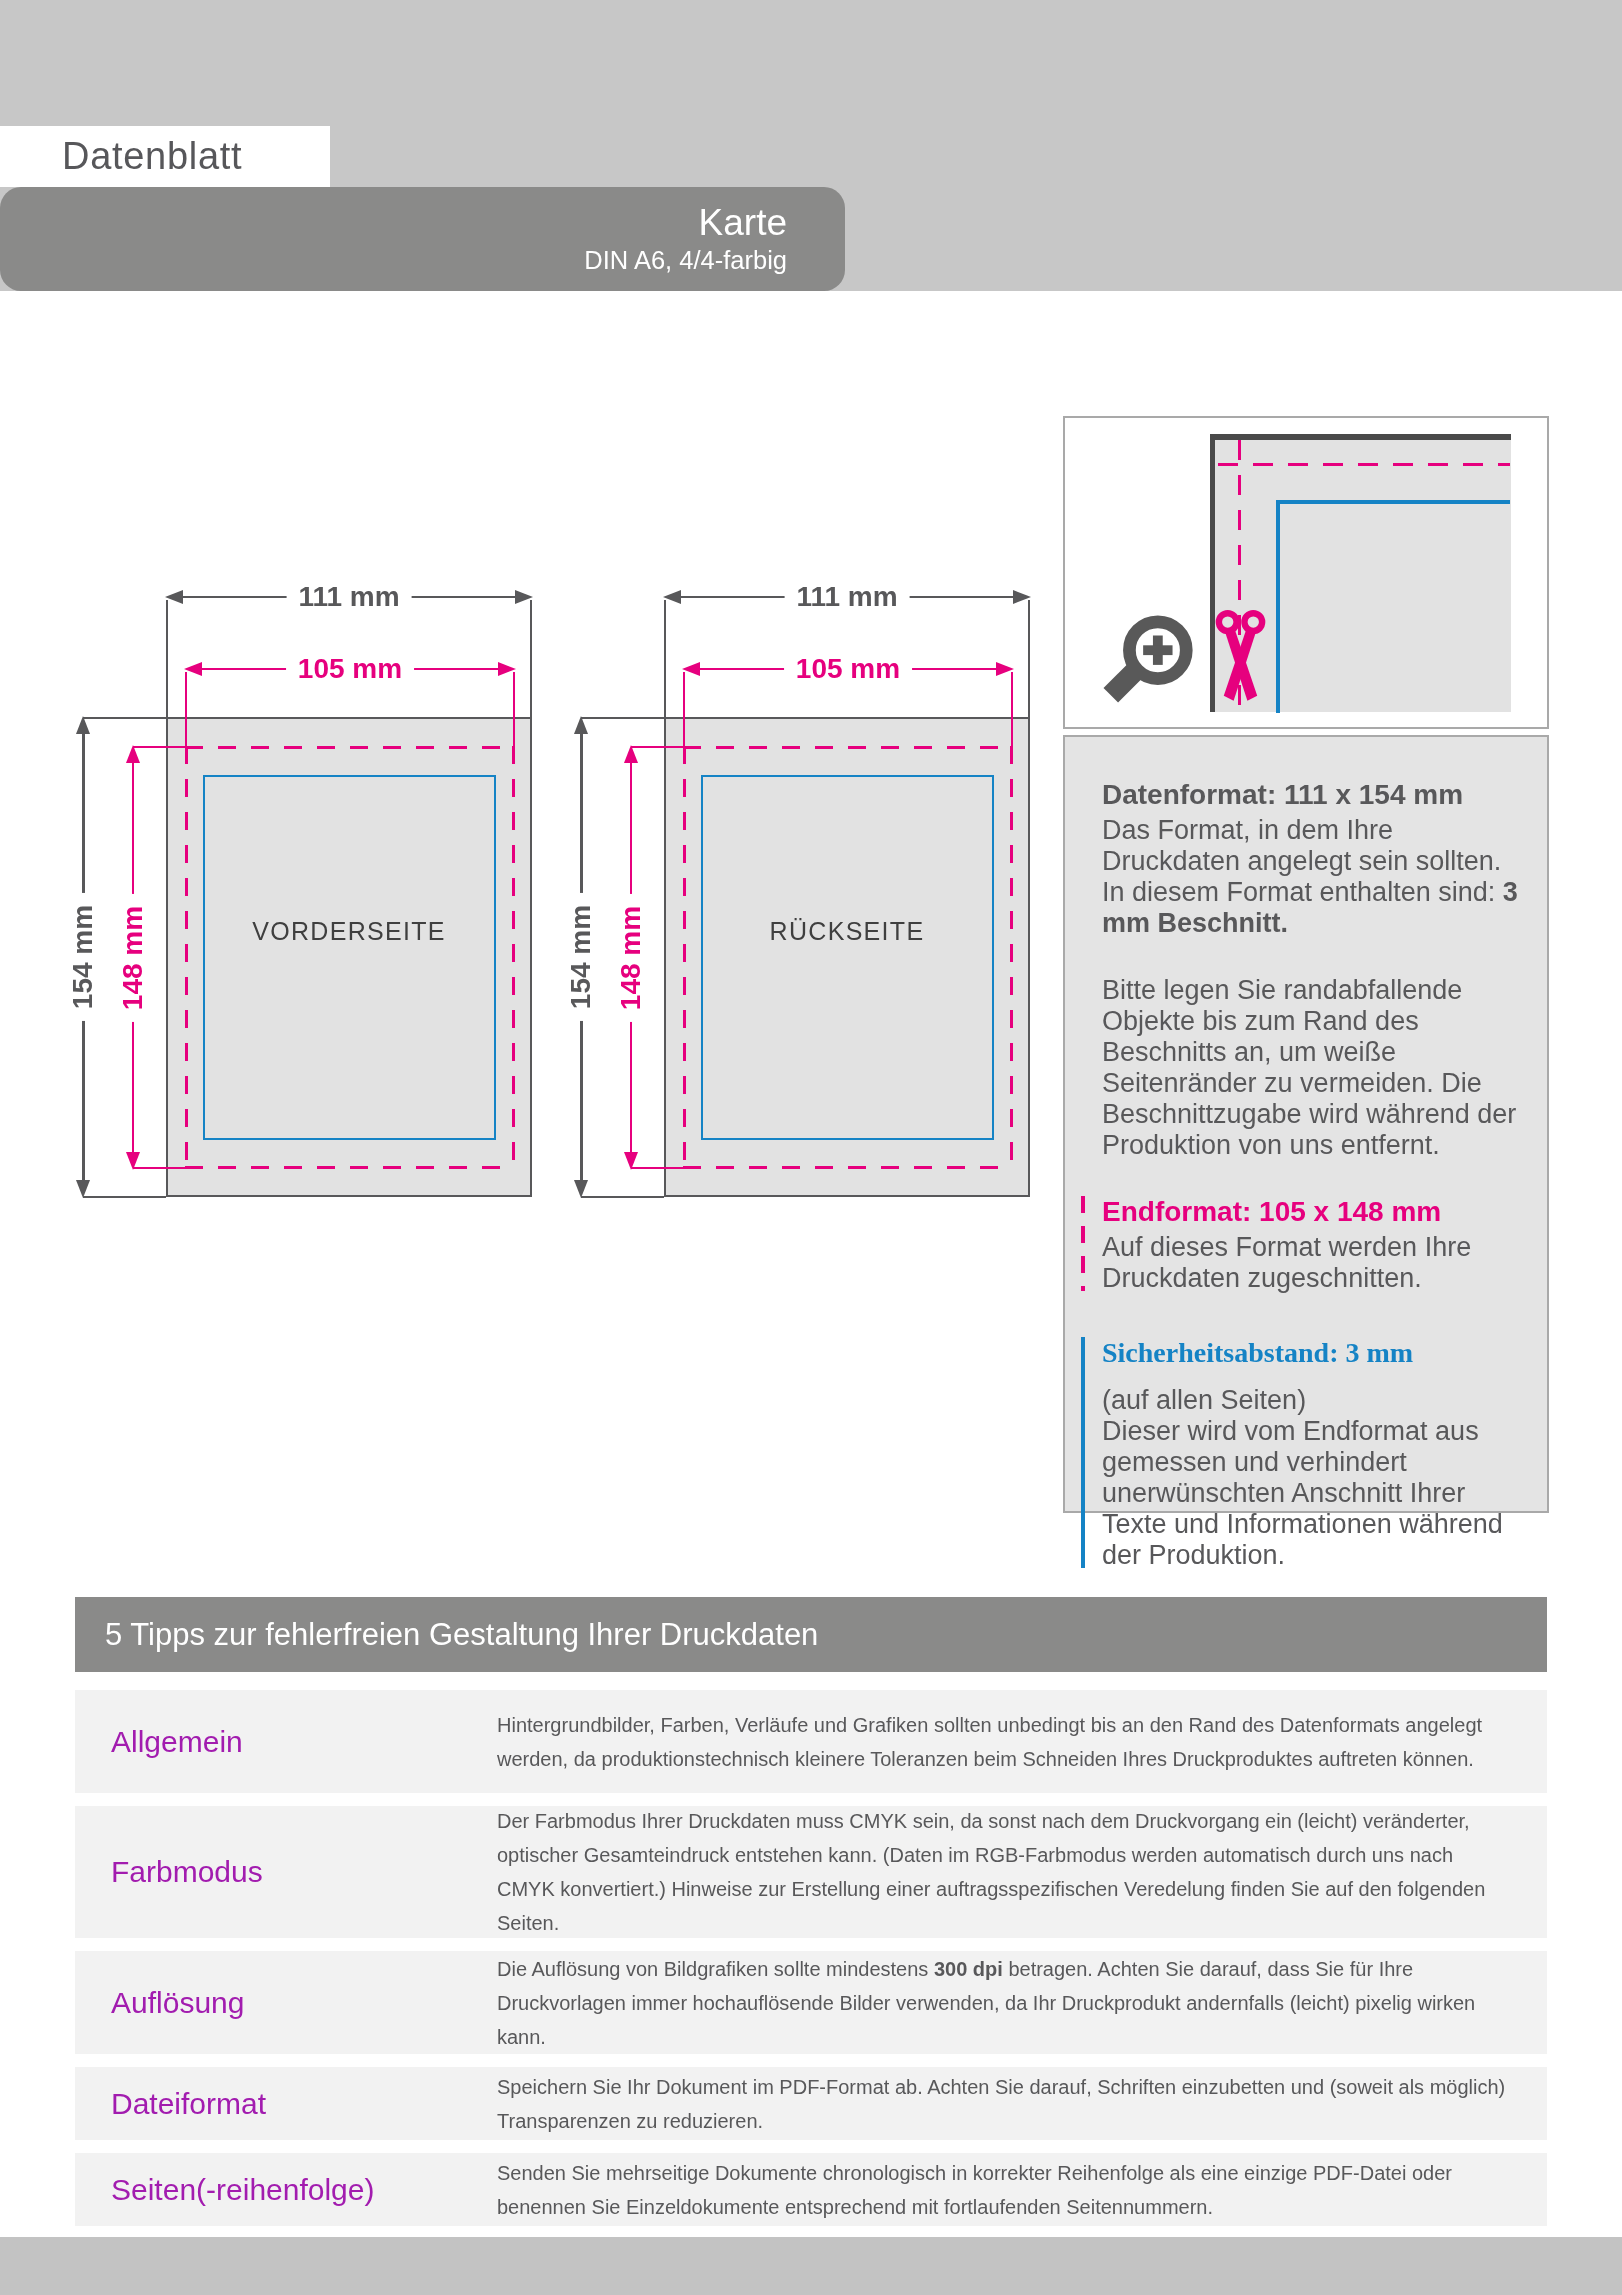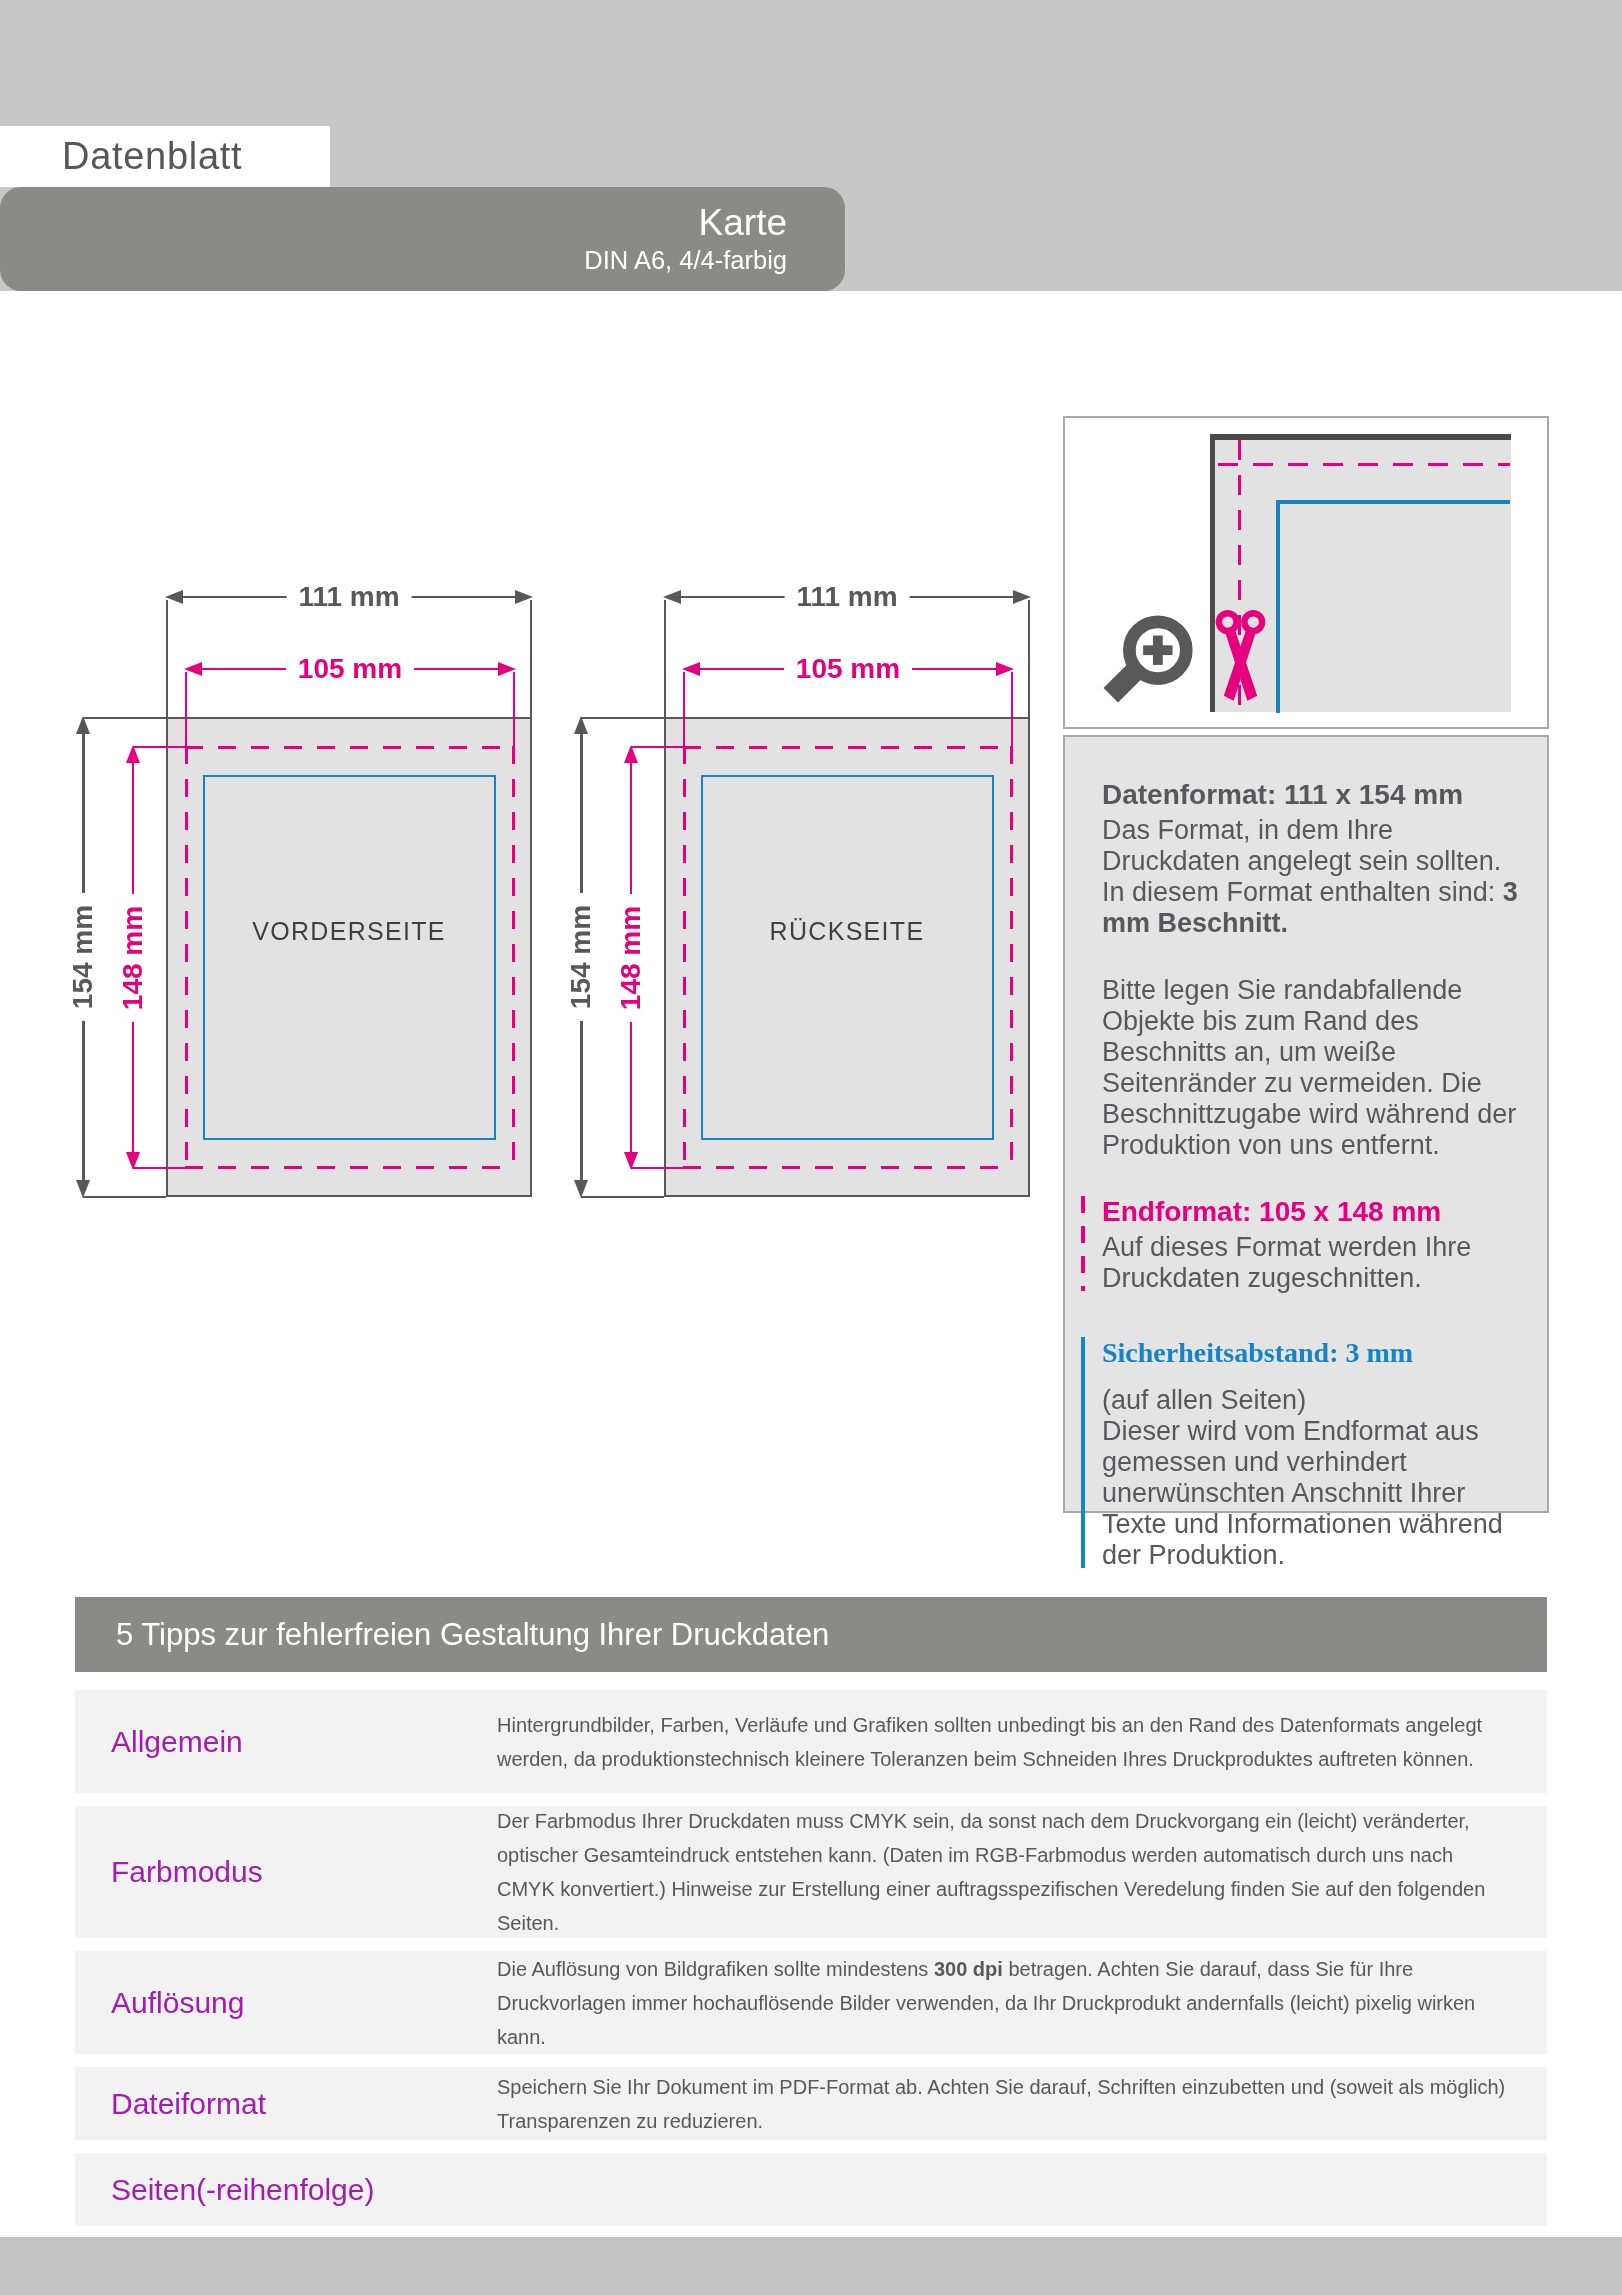--- a/index.html
+++ b/index.html
@@ -93,21 +93,21 @@
   .sect{position:relative;}
   .sect.mt1{margin-top:34px;}
   .sect.mt2{margin-top:42px;}
   .accent{position:absolute;left:-21px;top:1.3px;bottom:2.6px;width:3.9px;}
   .accent.dash{background:repeating-linear-gradient(180deg,#e6007e 0 17px,transparent 17px 30px);}
   .accent.solid{background:#1583c5;}
 
   
   .tips{left:75px;top:1597px;width:1472px;}
   .tips-banner{height:75px;background:#8a8a89;display:flex;align-items:center;
-    padding-left:41px;box-sizing:border-box;margin-bottom:18.3px;text-align:center;}
+    padding-left:30px;box-sizing:border-box;margin-bottom:18.3px;text-align:center;}
   .tips-banner span{color:#ffffff;font-size:31px;}
   .tip-row{background:#f2f2f2;display:flex;margin-bottom:13px;box-sizing:border-box;}
   .tip-row .lab{width:422px;flex:0 0 422px;display:flex;align-items:center;
     padding-left:36px;box-sizing:border-box;font-size:30px;color:#a21caf;}
   .tip-row .txt{flex:1;display:flex;align-items:center;padding-right:36px;box-sizing:border-box;}
   .tip-row .txt p{margin:0;font-size:20px;line-height:34px;color:#58585a;}
   .r1{height:103px;} .r2{height:132px;} .r3{height:103px;} .r4{height:73px;} .r5{height:73px;}
 
   .footer-bar{left:0;top:2237px;width:1623px;height:59px;background:#c3c3c3;}
   b{font-weight:bold;}
@@ -283,17 +283,20 @@
       </div>
   </div>
   <div class="tip-row r4">
     <div class="lab">Dateiformat</div>
     <div class="txt">
         <p><span>Speichern Sie Ihr Dokument im PDF-Format ab. Achten Sie darauf, Schriften einzubetten und (soweit als möglich) Transparenzen zu reduzieren.</span><b></b><span></span></p>
       </div>
   </div>
   <div class="tip-row r5">
     <div class="lab">Seiten(-reihenfolge)</div>
+    <div class="txt">
+        <p><span>Senden Sie mehrseitige Dokumente chronologisch in korrekter Reihenfolge als eine einzige PDF-Datei oder benennen Sie Einzeldokumente entsprechend mit fortlaufenden Seitennummern.</span><b></b><span></span></p>
+      </div>
   </div>
 </div>
 
 <div class="abs footer-bar"></div>
 
 
 </body></html>

